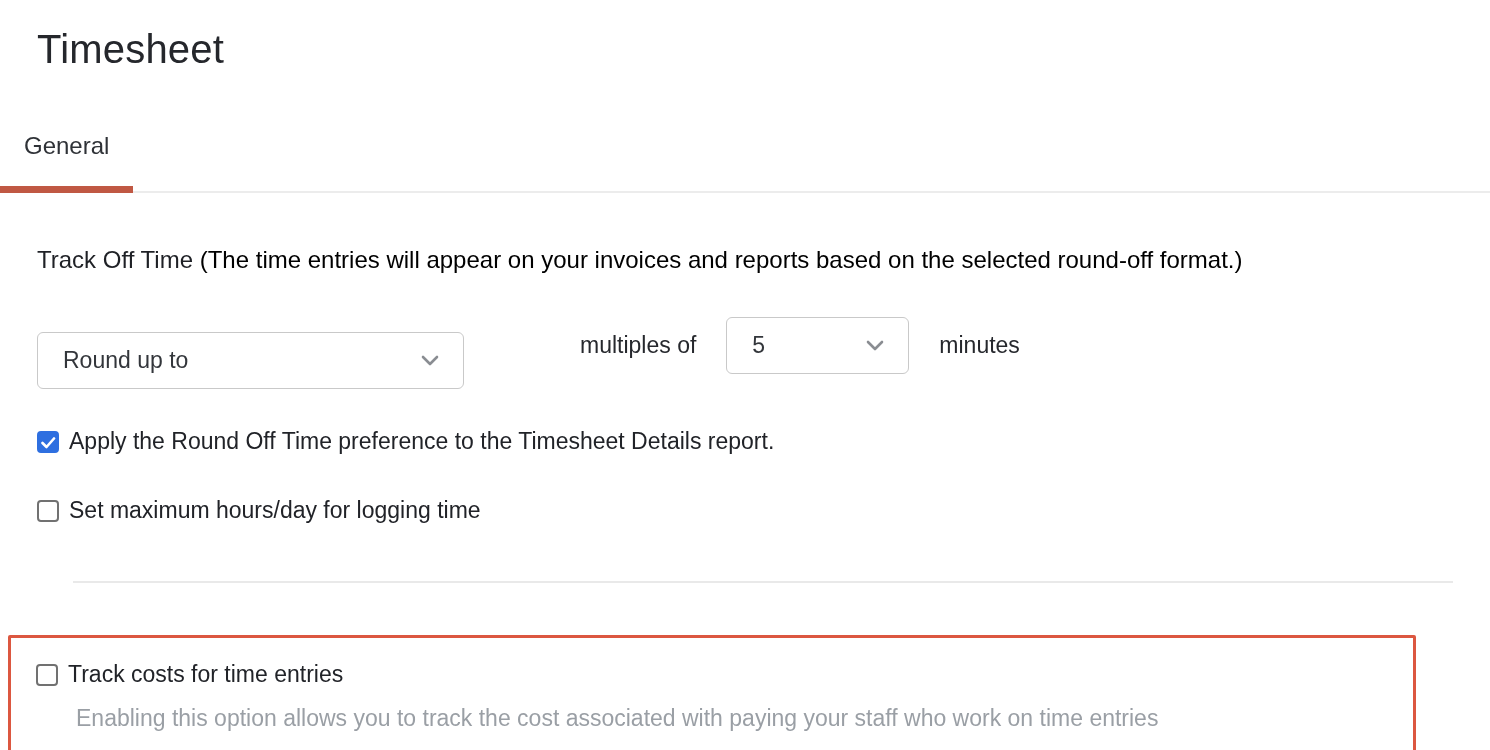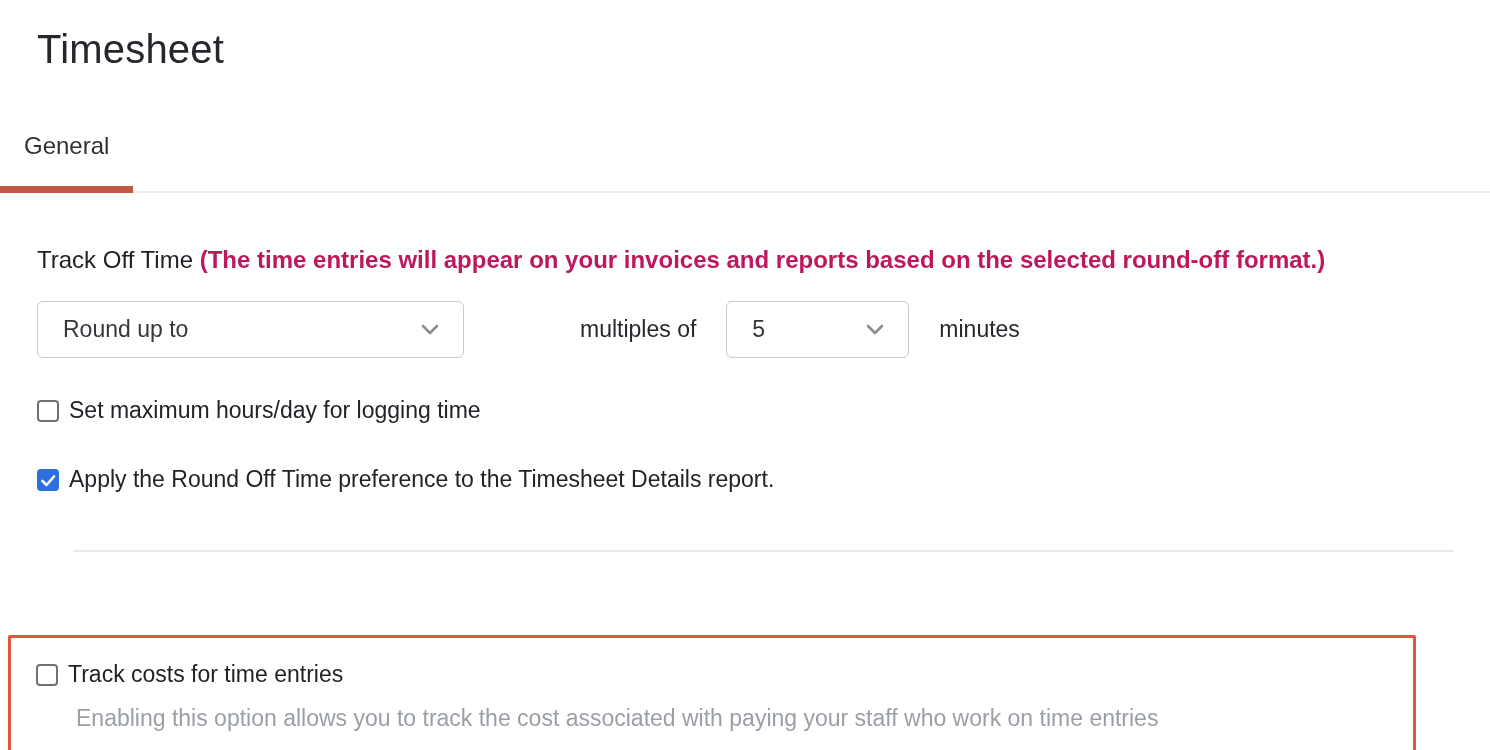--- a/index.html
+++ b/index.html
@@ -40,42 +40,42 @@
   
   .content { padding: 0 37px; }
 
   .setting-label {
     margin-top: 47px;
     font-size: 24px;
     line-height: 40px;
     max-width: 1330px;
     color: #1f2126;
   }
-  .setting-label .hint { color: #be185d; font-weight: bold; }
+  .setting-label .hint { color: #000000; }
 
   
   .controls-row {
     margin-top: 21px;
     display: flex;
     align-items: center;
   }
   .select-box {
     height: 57px;
     border: 1px solid #c9c9c9;
     border-radius: 6px;
     background: #ffffff;
     display: flex;
     align-items: center;
     justify-content: space-between;
     padding: 0 24px 0 25px;
     font-size: 23px;
     color: #33363b;
     cursor: pointer;
   }
-  .select-box.wide { width: 427px; }
+  .select-box.wide { width: 427px; margin-top: 31px; }
   .select-box.narrow { width: 183px; margin-left: 30px; }
   .chev { flex: 0 0 auto; margin-left: 12px; display: inline-flex; }
   .mid-label { font-size: 23px; color: #26282d; margin-left: 116px; }
   .unit-label { font-size: 23px; color: #26282d; margin-left: 30px; }
 
   
   .check-row {
     display: flex;
     align-items: center;
     margin-top: 39px;
@@ -158,33 +158,33 @@
         <span class="chev">
           <svg width="18" height="11" viewBox="0 0 18 11">
               <polyline points="2,2 9,9 16,2" fill="none" stroke="#8a8d92" stroke-width="2.6" stroke-linecap="round" stroke-linejoin="round"></polyline>
             </svg>
         </span>
       </div>
       <span class="unit-label">minutes</span>
     </div>
 
     <label class="check-row">
-      <span class="checkbox"></span>
-      <span>Set maximum hours/day for logging time</span>
-    </label>
-
-    <label class="check-row">
       <span class="checkbox checked">
         <span>
           <svg width="15" height="12" viewBox="0 0 15 12">
               <polyline points="1.5,6 5.5,10 13,1.5" fill="none" stroke="#ffffff" stroke-width="2.6" stroke-linecap="round" stroke-linejoin="round"></polyline>
             </svg>
         </span>
       </span>
       <span>Apply the Round Off Time preference to the Timesheet Details report.</span>
+    </label>
+
+    <label class="check-row">
+      <span class="checkbox"></span>
+      <span>Set maximum hours/day for logging time</span>
     </label>
 
     <hr class="divider">
 
   </div>
 
   <div class="highlight-box">
     <label class="check-row">
       <span class="checkbox"></span>
       <span>Track costs for time entries</span>

